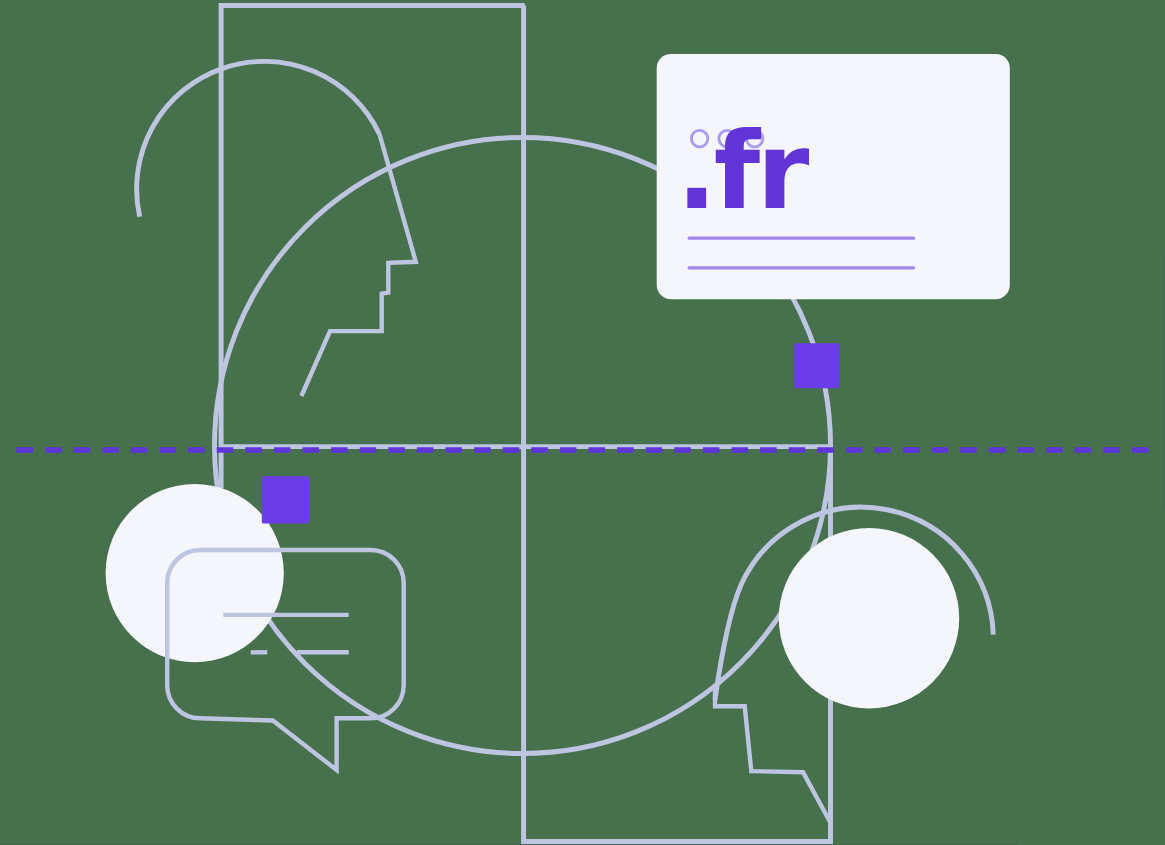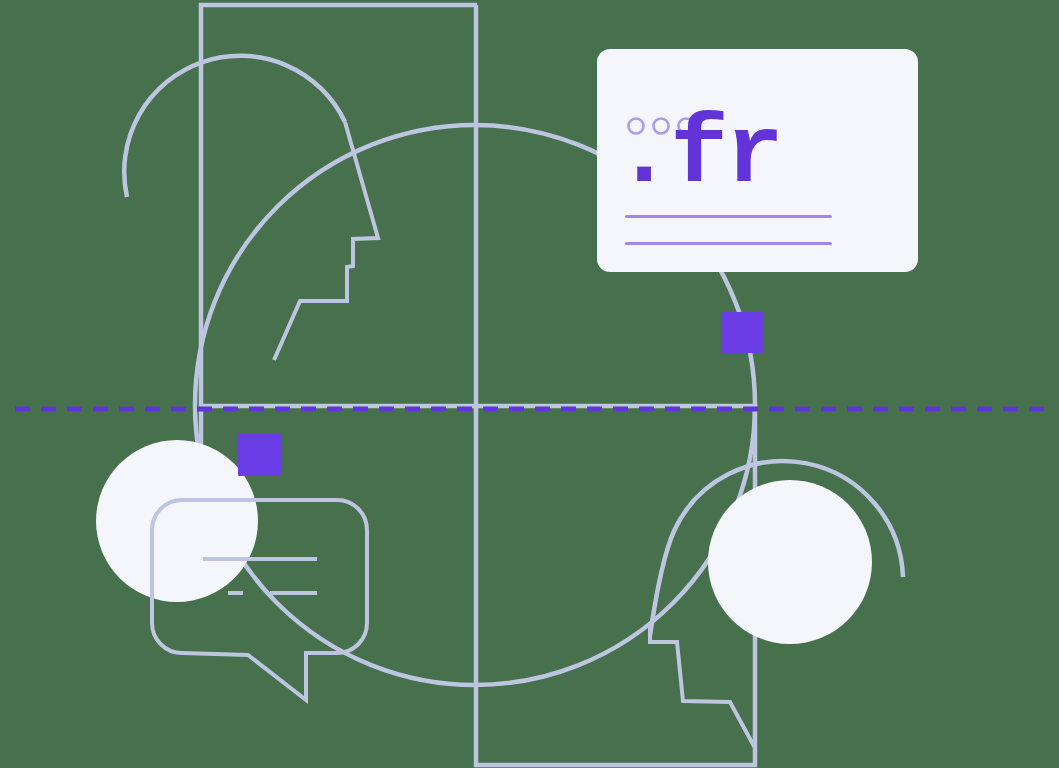--- a/index.html
+++ b/index.html
@@ -21,21 +21,20 @@
   .dash{stroke:var(--dash-purple);stroke-width:5;fill:none;stroke-dasharray:15 11;}
   .card{
     position:absolute;left:597px;top:49px;width:321px;height:223px;
     background:var(--card-bg);border-radius:13px;
   }
   .card .dots{position:absolute;left:28px;top:65px;}
   .card .tld{
     position:absolute;left:18px;top:58px;
     font-weight:bold;font-size:97px;line-height:1;letter-spacing:-3px;
     color:var(--tld-purple);
-    font-family:Liberation Mono, monospace;
   }
   .card .u-line{
     position:absolute;left:28px;width:207px;height:3px;
     background:var(--card-line-purple);border-radius:2px;
   }
   .card .u1{top:166px;}
   .card .u2{top:193px;}
 </style>
 </head>
 <body>

